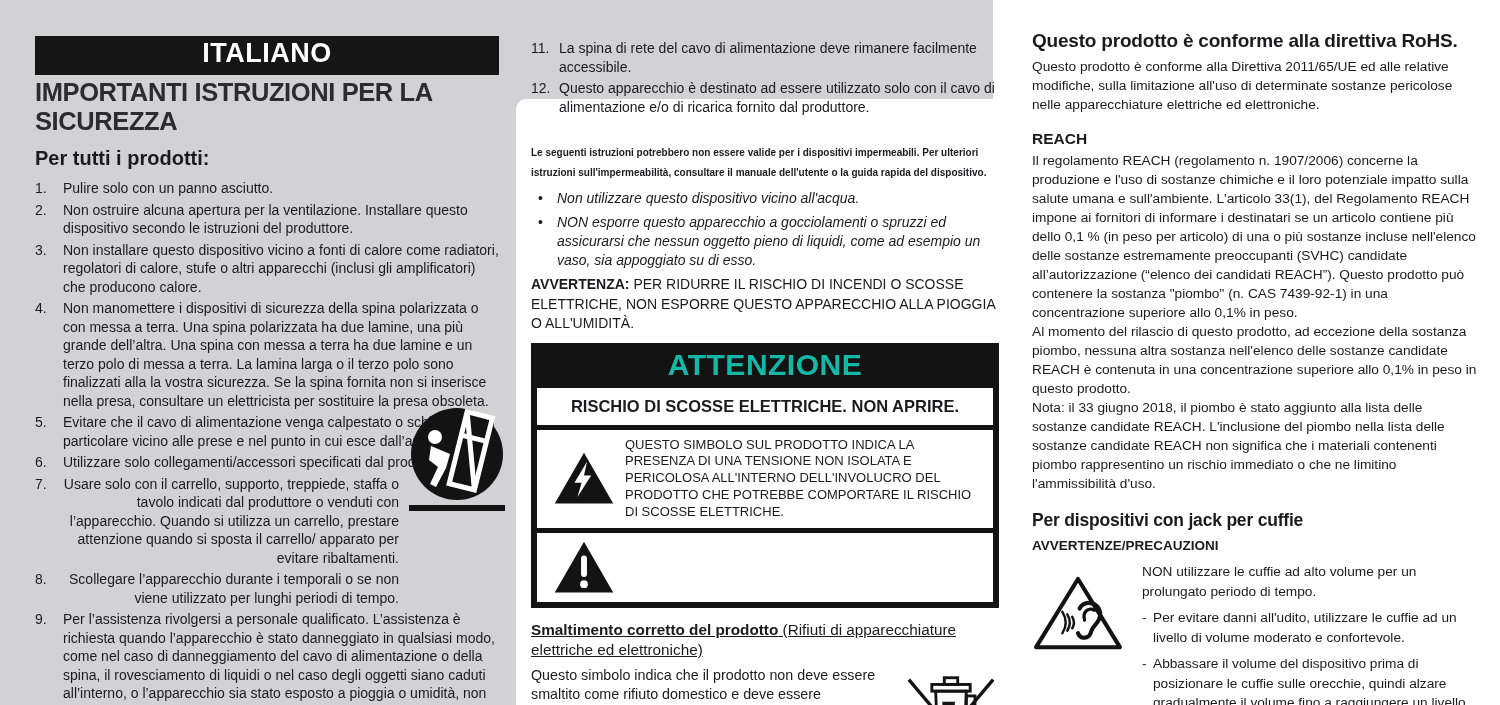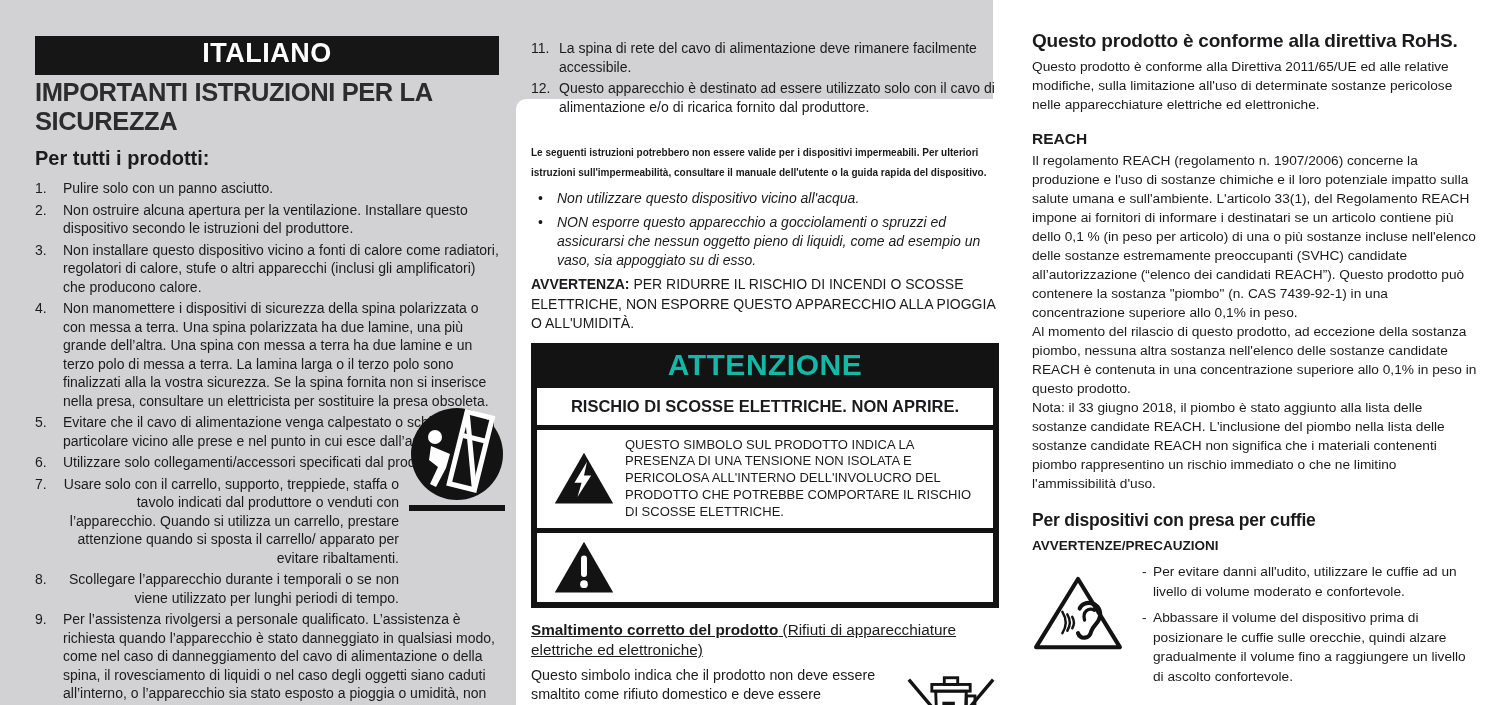--- a/index.html
+++ b/index.html
@@ -215,35 +215,36 @@
 
 <div class="col-right">
   <div class="r-h1">Questo prodotto è conforme alla direttiva RoHS.</div>
   <div class="r-p">Questo prodotto è conforme alla Direttiva 2011/65/UE ed alle relative modifiche, sulla limitazione all'uso di determinate sostanze pericolose nelle apparecchiature elettriche ed elettroniche.</div>
 
   <div class="r-h2">REACH</div>
   <div class="r-p">Il regolamento REACH (regolamento n. 1907/2006) concerne la produzione e l'uso di sostanze chimiche e il loro potenziale impatto sulla salute umana e sull'ambiente. L'articolo 33(1), del Regolamento REACH impone ai fornitori di informare i destinatari se un articolo contiene più dello 0,1 % (in peso per articolo) di una o più sostanze incluse nell'elenco delle sostanze estremamente preoccupanti (SVHC) candidate all’autorizzazione (“elenco dei candidati REACH”). Questo prodotto può contenere la sostanza "piombo" (n. CAS 7439-92-1) in una concentrazione superiore allo 0,1% in peso.</div>
   <div class="r-p">Al momento del rilascio di questo prodotto, ad eccezione della sostanza piombo, nessuna altra sostanza nell'elenco delle sostanze candidate REACH è contenuta in una concentrazione superiore allo 0,1% in peso in questo prodotto.</div>
   <div class="r-p">Nota: il 33 giugno 2018, il piombo è stato aggiunto alla lista delle sostanze candidate REACH. L'inclusione del piombo nella lista delle sostanze candidate REACH non significa che i materiali contenenti piombo rappresentino un rischio immediato o che ne limitino l'ammissibilità d'uso.</div>
 
-  <div class="r-h3">Per dispositivi con presa per cuffie</div>
+  <div class="r-h3">Per dispositivi con jack per cuffie</div>
   <div class="r-h4">AVVERTENZE/PRECAUZIONI</div>
 
   <div class="hp-block">
     <div class="ear-wrap">
       <svg viewBox="0 0 112 96" width="92" height="79" fill="none" stroke="#131314" stroke-linecap="round">
         <path d="M56 6 L107 89 H5 Z" stroke-width="5" stroke-linejoin="round"></path>
         <path d="M58 42 c4 -11 25 -9 25 7 c0 11 -9 13 -11 21 c-2 9 -13 10 -16 2" stroke-width="5"></path>
         <path d="M64 56 c-3 -10 5 -16 12 -12" stroke-width="4"></path>
         <path d="M49 52 q4 7 0 14" stroke-width="3"></path>
         <path d="M43 49 q6 10 0 20" stroke-width="3"></path>
         <path d="M37 46 q8 13 0 26" stroke-width="3"></path>
       </svg>
     </div>
     <div class="hp-text">
+      <div class="hp-first">NON utilizzare le cuffie ad alto volume per un prolungato periodo di tempo.</div>
       <div class="tip">
           <span class="dash">-</span>
           <span class="tt">Per evitare danni all'udito, utilizzare le cuffie ad un livello di volume moderato e confortevole.</span>
         </div>
       <div class="tip">
           <span class="dash">-</span>
           <span class="tt">Abbassare il volume del dispositivo prima di posizionare le cuffie sulle orecchie, quindi alzare gradualmente il volume fino a raggiungere un livello di ascolto confortevole.</span>
         </div>
     </div>
   </div>

